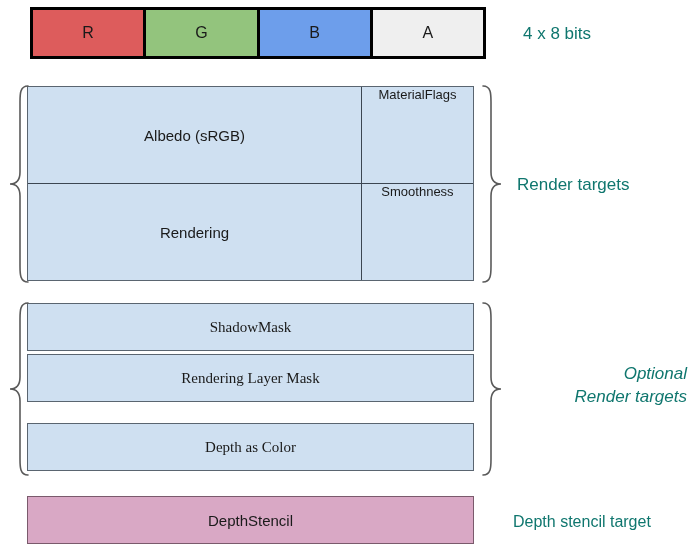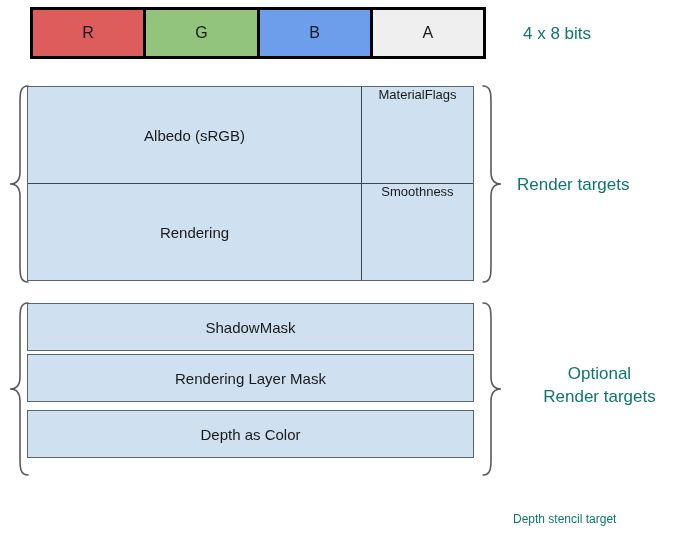--- a/index.html
+++ b/index.html
@@ -93,24 +93,25 @@
     left: 27px;
     width: 447px;
     height: 48px;
     box-sizing: border-box;
     border: 1.5px solid #5a6570;
     background: #cfe0f1;
     display: flex;
     align-items: center;
     justify-content: center;
     font-size: 15px;
+    font-family: Liberation Serif, serif;
   }
   .opt-box.b0 { top: 303px; }
   .opt-box.b1 { top: 354px; }
-  .opt-box.b2 { top: 410px; }
+  .opt-box.b2 { top: 423px; }
 
   
   .depth-box {
     position: absolute;
     left: 27px;
     top: 496px;
     width: 447px;
     height: 48px;
     box-sizing: border-box;
     border: 1.5px solid #7a5a6c;
@@ -131,22 +132,22 @@
   .side-label {
     position: absolute;
     font-size: 17px;
     color: #0f766e;
     line-height: 1.35;
     white-space: pre-line;
     text-align: center;
   }
   .lbl-bits   { left: 523px; top: 23px;  width: 160px; text-align: left; }
   .lbl-rt     { left: 517px; top: 174px; width: 170px; text-align: left; }
-  .lbl-opt    { left: 512px; top: 363px; width: 175px; text-align: center; }
-  .lbl-depth  { left: 513px; top: 511px; width: 177px; text-align: left; font-size: 12px; }
+  .lbl-opt    { left: 512px; top: 363px; width: 175px; text-align: right; font-style: italic; }
+  .lbl-depth  { left: 513px; top: 511px; width: 177px; text-align: left; font-size: 16px; }
 </style>
 </head>
 <body>
 
 <div class="canvas">
 
   <div class="rgba-bar">
     <div class="rgba-cell" style="background: rgb(221, 92, 92);">
       <span>R</span>
     </div>
@@ -214,16 +215,19 @@
 
   <div class="brace" style="left:481px; top:301px;">
     <svg width="22" height="176" viewBox="0 0 22 176" fill="none" aria-hidden="true">
       <path d="M2 2 C10 2 10 10 10 18 L10 76 C10 84 14 88 20 88 C14 88 10 92 10 100 L10 158 C10 166 10 174 2 174" stroke="#5a5a5a" stroke-width="1.6" fill="none" stroke-linecap="round"></path>
     </svg>
   </div>
 
   <div class="side-label lbl-opt">Optional
 Render targets</div>
 
+  <div class="depth-box">
+    <span>DepthStencil</span>
+  </div>
 
   <div class="side-label lbl-depth">Depth stencil target</div>
 
 </div>
 
 </body></html>

